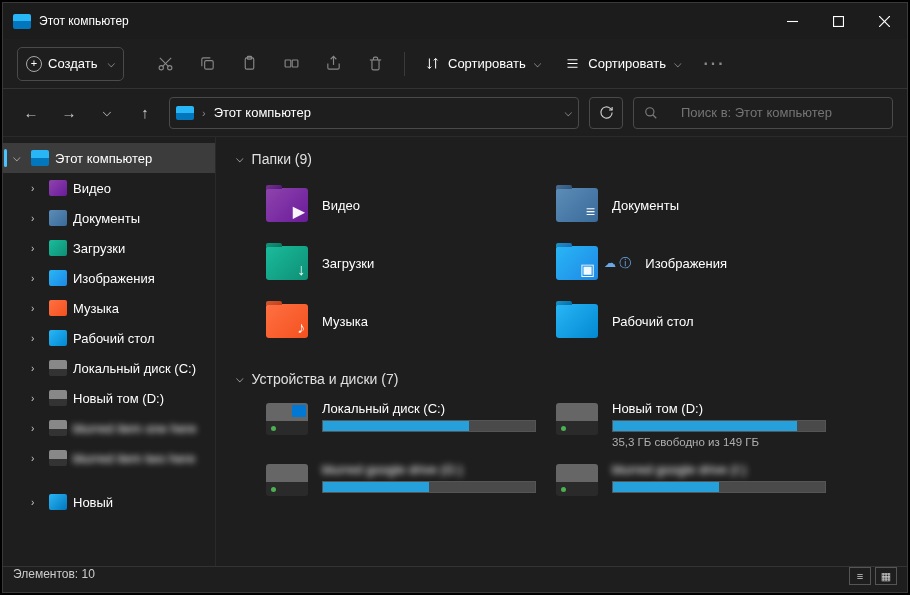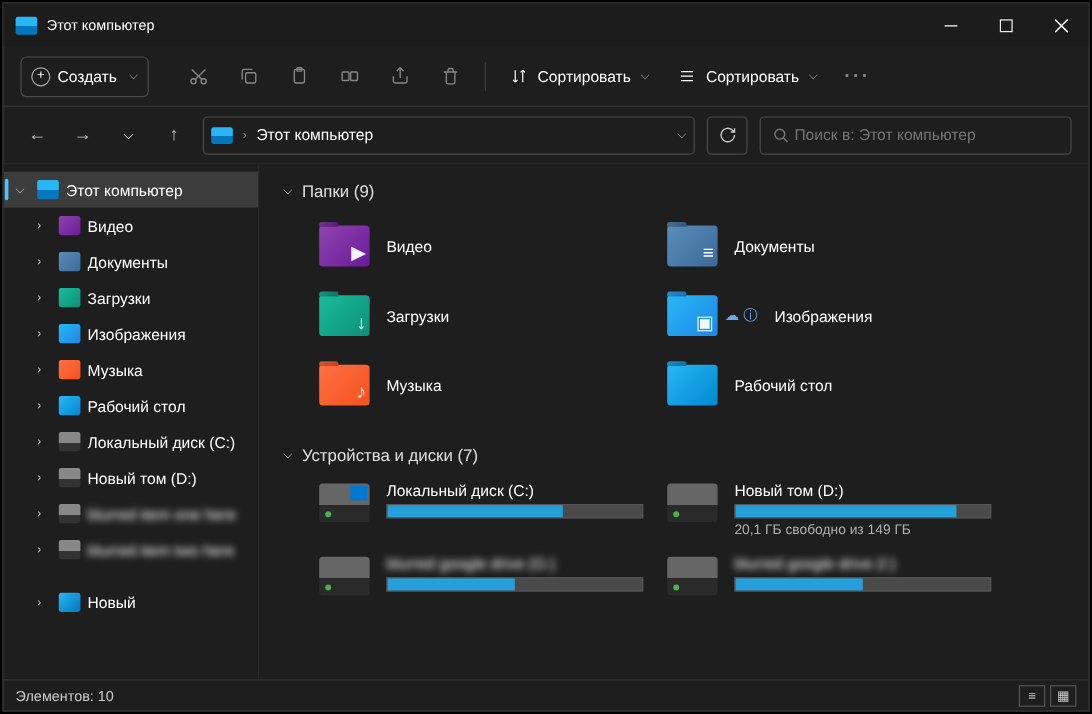--- a/index.html
+++ b/index.html
@@ -20,21 +20,21 @@
 .sortbtn svg{width:15px;height:15px}
 .dots{letter-spacing:2px;font-weight:bold}
 .navrow{height:48px;display:flex;align-items:center;padding:0 14px;gap:10px;border-bottom:1px solid #2a2a2a}
 .navarr{width:28px;height:28px;display:flex;align-items:center;justify-content:center;color:#ccc;font-size:15px}
 .addrbar{flex:1;height:32px;border:1px solid #4a4a4a;border-radius:4px;display:flex;align-items:center;padding:0 6px;gap:8px}
 .addrbar .ico{width:18px;height:14px;background:linear-gradient(180deg,#29b6f6 0,#29b6f6 50%,#0277bd 50%);border-radius:2px}
 .addrbar .sep2{color:#888;font-size:11px}
 .addrbar .txt{color:#fff;font-size:13px}
 .addrbar .dd{margin-left:auto;color:#aaa;font-size:10px}
 .refresh{width:34px;height:32px;border:1px solid #4a4a4a;border-radius:4px;display:flex;align-items:center;justify-content:center;color:#ccc}
-.search{width:260px;height:32px;border:1px solid #4a4a4a;border-radius:4px;display:flex;align-items:center;padding:0 10px;gap:4px;color:#7a7a7a}
+.search{width:260px;height:32px;border:1px solid #4a4a4a;border-radius:4px;display:flex;align-items:center;padding:0 10px;gap:23px;color:#7a7a7a}
 .search input{background:none;border:none;outline:none;color:#fff;font-size:13px;flex:1}
 .body{flex:1;display:flex;overflow:hidden}
 .sidebar{width:213px;background:#1e1e1e;border-right:1px solid #2a2a2a;padding-top:6px;overflow-y:auto}
 .sbitem{height:30px;display:flex;align-items:center;padding-left:10px;gap:6px;font-size:13px;color:#fff;position:relative}
 .sbitem.sel{background:#3c3c3c}
 .sbitem.sel::before{content:"";position:absolute;left:1px;top:6px;width:3px;height:18px;background:#4cc2ff;border-radius:2px}
 .sbitem.sub{padding-left:28px}
 .sbitem .chev{width:12px;color:#ccc;font-size:10px}
 .sbitem .ficon{width:18px;height:16px;border-radius:2px;flex-shrink:0}
 .sbitem .lbl{white-space:nowrap;overflow:hidden;text-overflow:ellipsis}
@@ -53,21 +53,21 @@
 .drive{width:270px;display:flex;gap:14px}
 .dico{width:42px;height:32px;background:linear-gradient(180deg,#666 0,#666 55%,#2a2a2a 55%);border-radius:3px;position:relative;flex-shrink:0;margin-top:2px}
 .dico::after{content:"";position:absolute;left:5px;bottom:4px;width:5px;height:5px;background:#4caf50;border-radius:50%}
 .dico.win::before{content:"";position:absolute;top:2px;right:2px;width:14px;height:12px;background:#0078d4}
 .dinfo{flex:1}
 .dname{color:#fff;font-size:13px;margin-bottom:4px;white-space:nowrap}
 .dname.blur{filter:blur(3px)}
 .dbar{height:12px;background:#4a4a4a;border:1px solid #555;margin-bottom:4px;position:relative}
 .dbar .fill{position:absolute;top:0;left:0;height:100%;background:#26a0da}
 .dstat{color:#b0b0b0;font-size:11.5px}
-.statusbar{height:26px;border-top:1px solid #333;display:flex;align-items:center;padding:0 10px;font-size:12px;color:#ccc}
+.statusbar{height:26px;border-top:1px solid #333;display:flex;padding:0 10px;font-size:12px;color:#ccc}
 .statusbar .vbtns{margin-left:auto;display:flex;gap:4px}
 .vbtn{width:22px;height:18px;border:1px solid #555;display:flex;align-items:center;justify-content:center;font-size:11px}
 .iconMonitor{background:linear-gradient(180deg,#29b6f6 0,#29b6f6 50%,#0277bd 50%)}
 .iconVideo{background:linear-gradient(135deg,#8e44ad,#6a1b9a)}
 .iconDoc{background:linear-gradient(135deg,#5c8db8,#3a6a99)}
 .iconDl{background:linear-gradient(135deg,#1abc9c,#0e8f76)}
 .iconImg{background:linear-gradient(135deg,#29b6f6,#1e88e5)}
 .iconMusic{background:linear-gradient(135deg,#ff7043,#f4511e)}
 .iconDesk{background:linear-gradient(135deg,#29b6f6,#0288d1)}
 .iconDrive{background:linear-gradient(180deg,#888 0,#888 55%,#333 55%)}
@@ -313,21 +313,21 @@
               </div>
             </div>
           </div>
           <div class="drive">
             <div class="dico"></div>
             <div class="dinfo">
               <div class="dname">Новый том (D:)</div>
               <div class="dbar">
                 <div class="fill" style="width:87%"></div>
               </div>
-              <div class="dstat">20,1 ГБ свободно из 149 ГБ</div>
+              <div class="dstat">35,3 ГБ свободно из 149 ГБ</div>
             </div>
           </div>
           <div class="drive">
             <div class="dico"></div>
             <div class="dinfo">
               <div class="dname blur">blurred google drive  (G:)</div>
               <div class="dbar">
                 <div class="fill" style="width:50%"></div>
               </div>
               <div class="dstat"></div>

